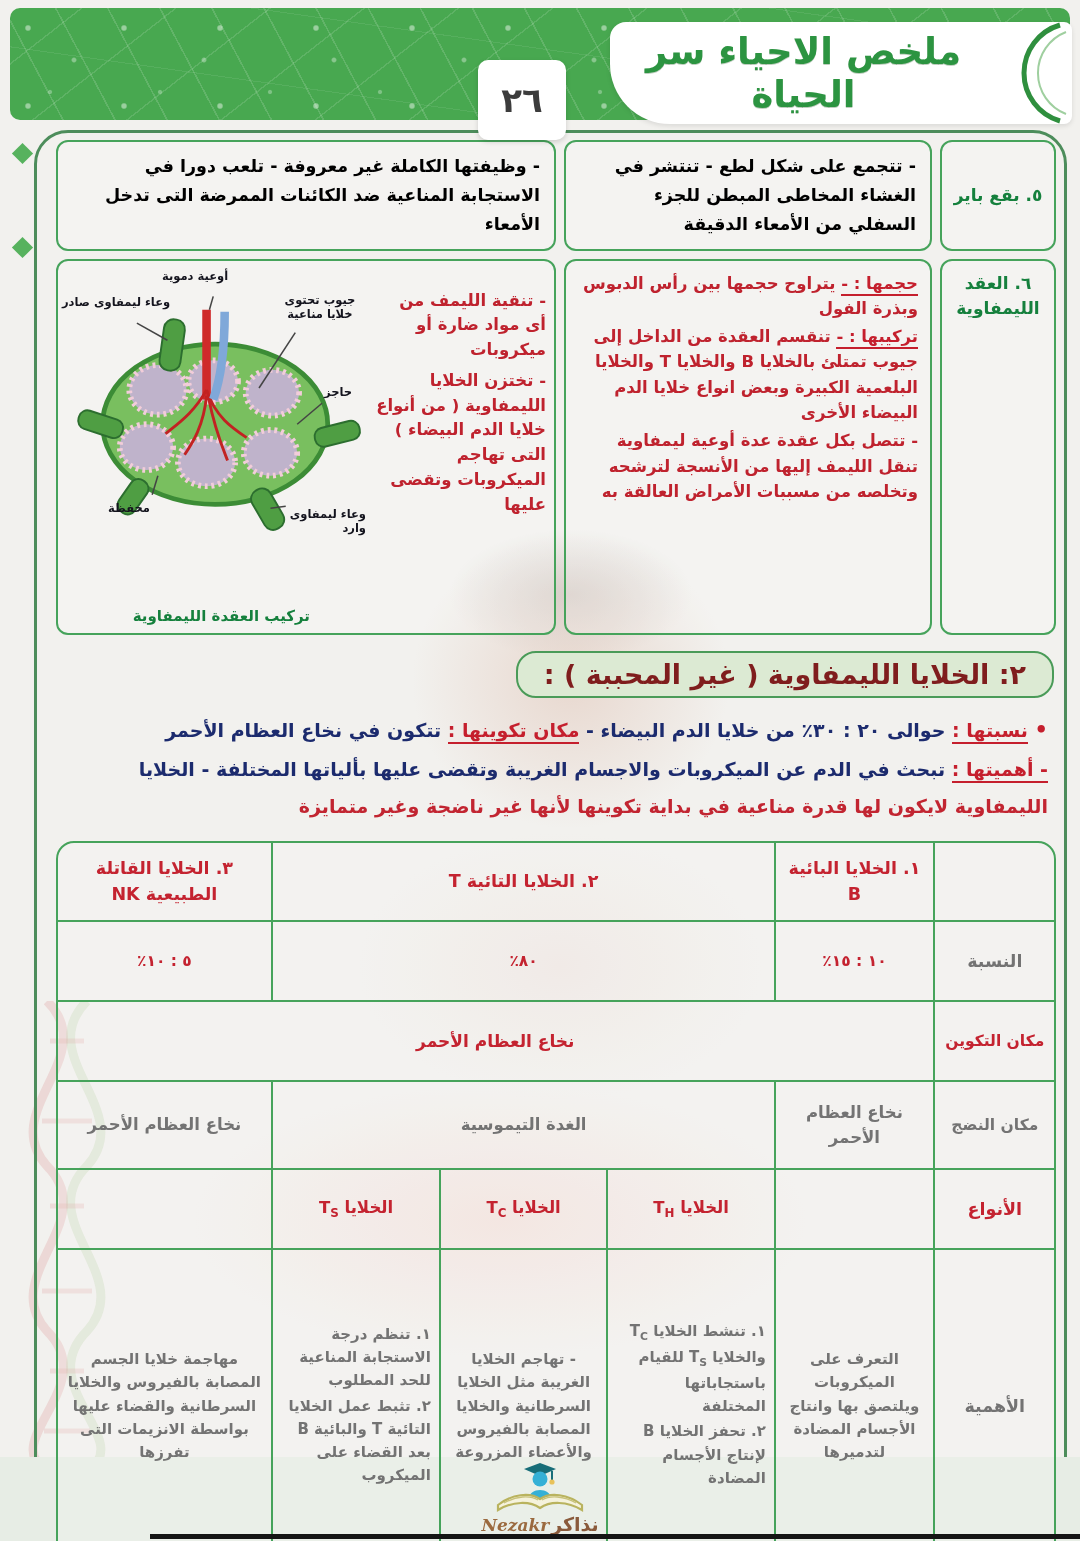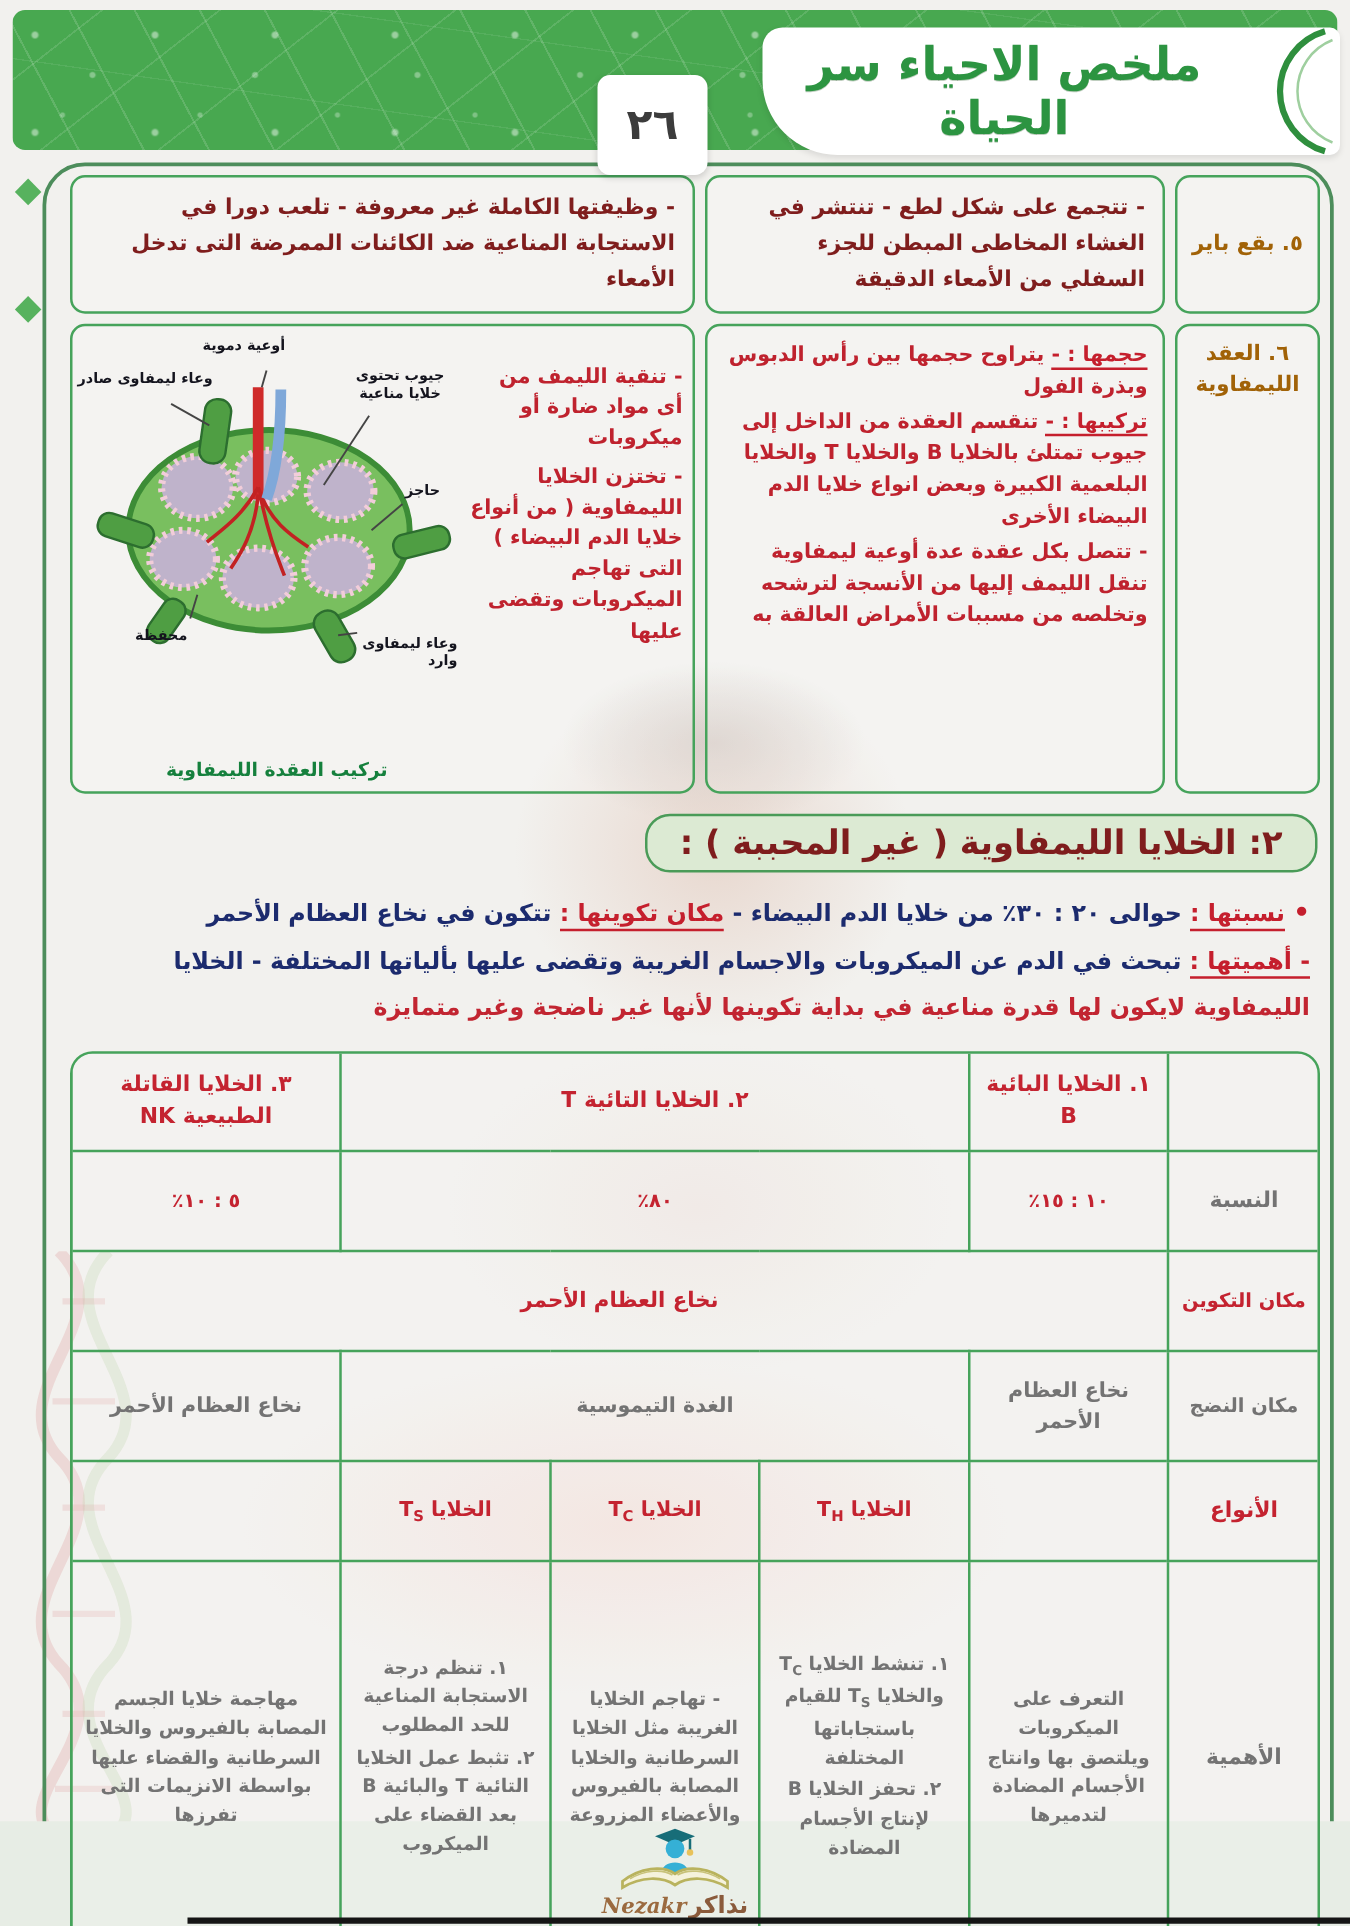--- a/index.html
+++ b/index.html
@@ -60,25 +60,25 @@
   .frame{
     position:absolute;left:34px;right:13px;top:130px;height:1372px;
     border:3px solid #4d8d5b;border-radius:34px;z-index:1;
   }
 
   
   .content{position:absolute;left:56px;right:24px;top:140px;z-index:2;}
 
   .cell{border:2.5px solid #46a35b;border-radius:12px;background:rgba(255,255,255,.18);}
   .toptable{display:grid;grid-template-columns:116px 368px 1fr;gap:8px;}
-  .lblbox{display:flex;justify-content:center;color:#a16207;font-weight:bold;font-size:17px;
+  .lblbox{display:flex;justify-content:center;color:#15803d;font-weight:bold;font-size:17px;
           text-align:center;padding:10px 4px;line-height:1.5;}
   .lbl5{align-items:center;}
   .lbl6{align-items:flex-start;}
-  .navytxt{color:#7f1d1d;font-weight:bold;font-size:17.5px;line-height:1.65;padding:10px 14px;text-align:right;}
+  .navytxt{color:#000000;font-weight:bold;font-size:17.5px;line-height:1.65;padding:10px 14px;text-align:right;}
   .r6mid{padding:10px 12px;font-size:16.5px;line-height:1.55;font-weight:bold;color:#bf222e;min-height:352px;}
   .pt{margin-bottom:2px;text-align:right;}
   .kw{color:#c51f2d;border-bottom:2.2px solid #c51f2d;padding-bottom:1px;}
   .r6left{display:flex;gap:6px;padding:8px;}
   .notes{flex:0 0 170px;color:#bf222e;font-weight:bold;font-size:16.5px;line-height:1.5;text-align:right;padding-top:20px;}
   .notes div{margin-bottom:6px;}
   .diagram{flex:1;position:relative;min-height:336px;}
   .dlabel{position:absolute;font-size:11.5px;font-weight:bold;color:#14141e;line-height:1.25;text-align:center;white-space:nowrap;}
   .dlabel.wrap{white-space:normal;}
   .dcaption{position:absolute;bottom:0;right:60px;font-size:15px;font-weight:bold;color:#15803d;}
@@ -96,21 +96,21 @@
   .mtwrap{border:2.5px solid #46a35b;border-radius:18px;overflow:hidden;margin-top:6px;background:rgba(255,255,255,.12);}
   table.mt{border-collapse:collapse;width:calc(100% + 5px);margin:-2.5px;table-layout:fixed;}
   .mt td{border:2.5px solid #46a35b;padding:8px 8px;text-align:center;font-weight:bold;vertical-align:middle;}
   .c-lab{width:116px;} .c-b{width:152px;} .c-t{width:160px;} .c-nk{width:206px;}
   .red{color:#c42330;} .navy{color:#737373;}
   .hd{font-size:17.5px;line-height:1.5;height:62px;}
   .val{font-size:15.5px;height:40px;}
   .mat{font-size:16.5px;line-height:1.55;height:70px;}
   .typ{font-size:16.5px;height:42px;}
   .imp{vertical-align:top;font-size:15px;line-height:1.55;text-align:center;padding-top:14px;height:296px;}
-  .imp div{margin-bottom:2px;}
+  .imp div{margin-bottom:2px;text-align:right;}
   sub{font-size:.72em;}
 
   
   .footstrip{position:absolute;left:0;right:0;bottom:0;height:84px;background:#e7ede5;z-index:1;}
   .footer{position:absolute;left:0;right:0;bottom:6px;z-index:3;display:flex;flex-direction:column;align-items:center;}
   .brand{display:flex;gap:2px;align-items:baseline;margin-top:-4px;}
   .brand-ar{color:#8a5a3b;font-weight:bold;font-size:19px;}
   .brand-en{color:#9b6a3f;font-weight:bold;font-style:italic;font-size:17px;font-family:"DejaVu Serif",serif;}
   .bottom-line{position:absolute;left:150px;right:0;bottom:2px;height:5px;background:#151515;z-index:4;}
 </style>

